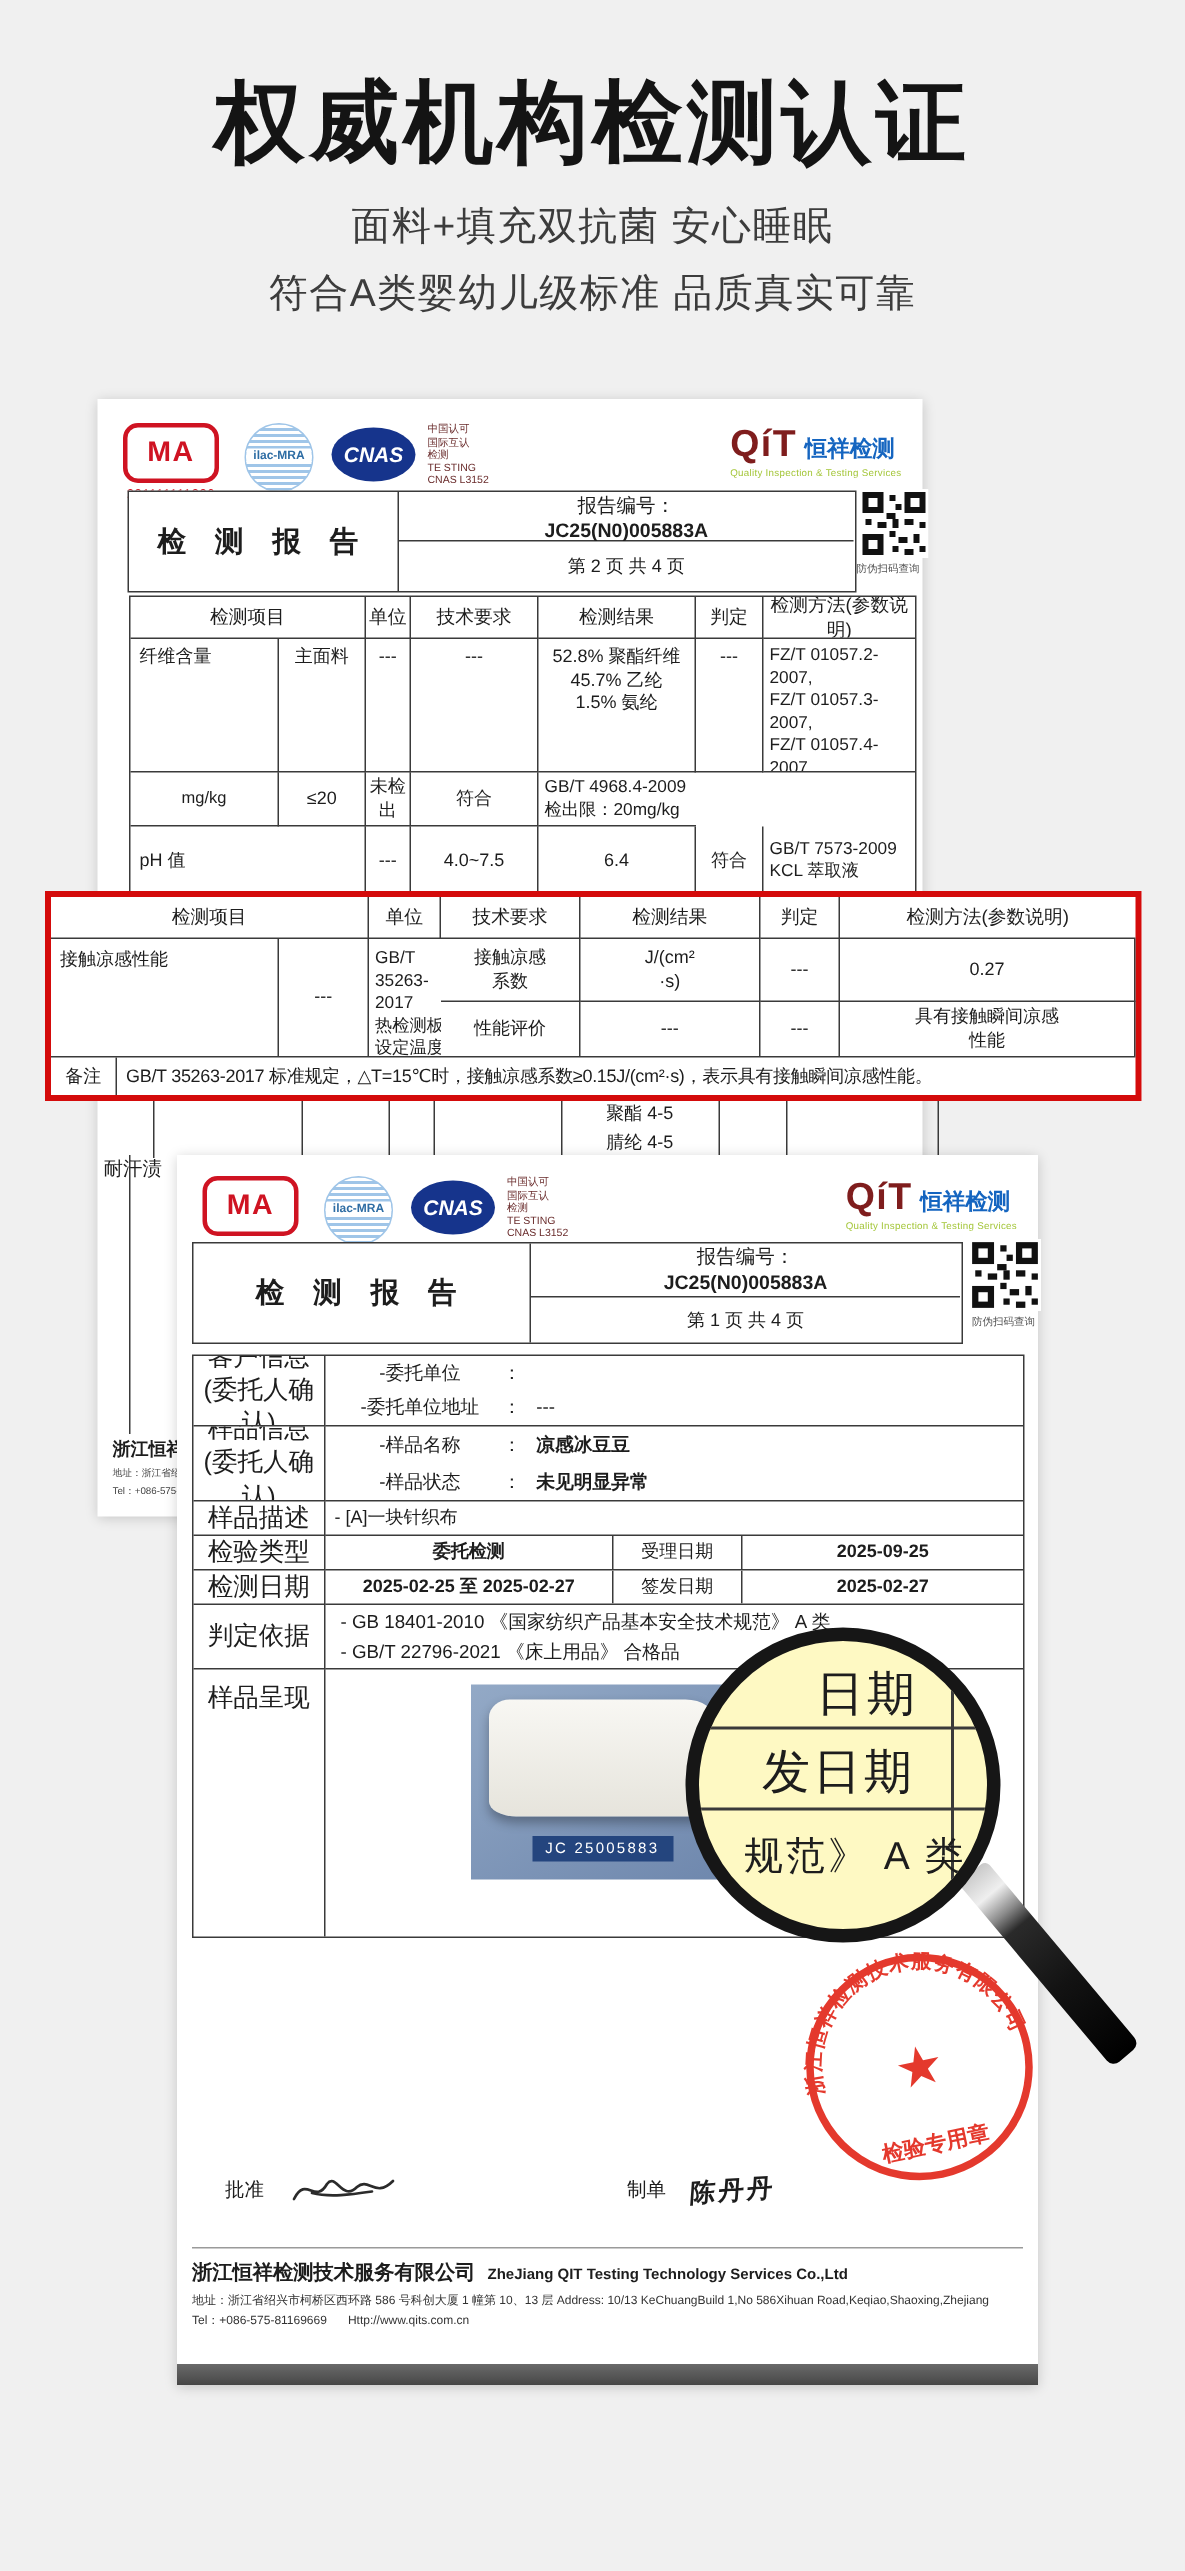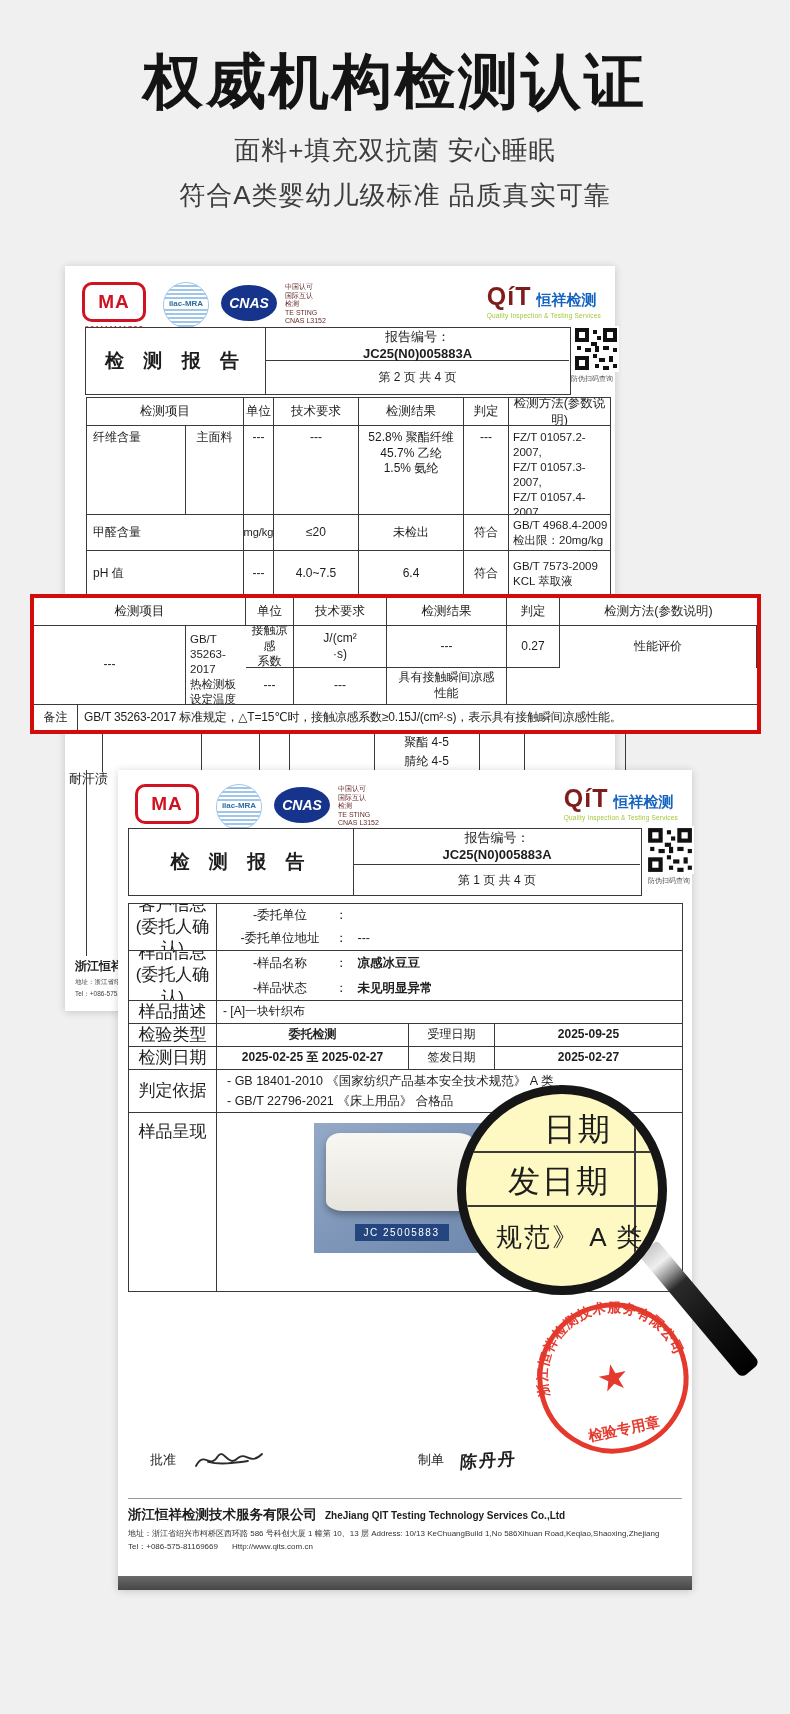--- a/index.html
+++ b/index.html
@@ -175,21 +175,20 @@
     <div class="c" style="align-items:flex-start;padding-top:4px;">---</div>
     <div class="c" style="align-items:flex-start;padding-top:4px;">52.8% 聚酯纤维
 45.7% 乙纶
 1.5% 氨纶</div>
     <div class="c" style="align-items:flex-start;padding-top:4px;">---</div>
     <div class="c meth nr" style="align-items:flex-start;padding-top:4px;">FZ/T 01057.2-2007,
 FZ/T 01057.3-2007,
 FZ/T 01057.4-2007,
 GB/T 2910.2-2009</div>
 
-    <div class="c lft" style="grid-column:1/3">甲醛含量</div>
     <div class="c" style="font-size:11px;">mg/kg</div>
     <div class="c">≤20</div>
     <div class="c">未检出</div>
     <div class="c">符合</div>
     <div class="c meth nr">GB/T 4968.4-2009
 检出限：20mg/kg</div>
 
     <div class="c lft nb" style="grid-column:1/3">pH 值</div>
     <div class="c nb">---</div>
     <div class="c nb">4.0~7.5</div>
@@ -222,20 +221,21 @@
 
 <div class="redbox">
   <div class="grid">
     <div class="c hd" style="grid-column:1/3">检测项目</div>
     <div class="c hd">单位</div>
     <div class="c hd">技术要求</div>
     <div class="c hd">检测结果</div>
     <div class="c hd">判定</div>
     <div class="c hd nr">检测方法(参数说明)</div>
 
+    <div class="c lft nb" style="grid-row:2/4;align-items:flex-start;padding-top:6px;">接触凉感性能</div>
     <div class="c">接触凉感
 系数</div>
     <div class="c">J/(cm²
 ·s)</div>
     <div class="c">---</div>
     <div class="c">0.27</div>
     <div class="c nb" style="grid-row:2/4">---</div>
     <div class="c meth nr nb" style="grid-row:2/4;align-items:flex-start;padding-top:6px;">GB/T 35263-2017
 热检测板设定温度
 (35±0.5)℃</div>

